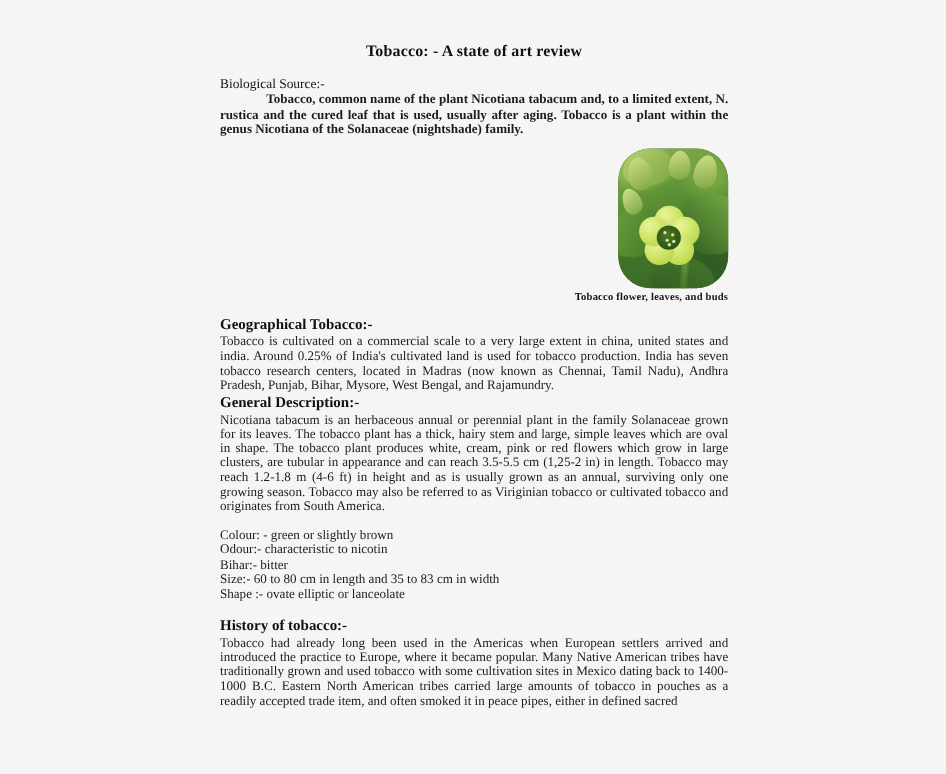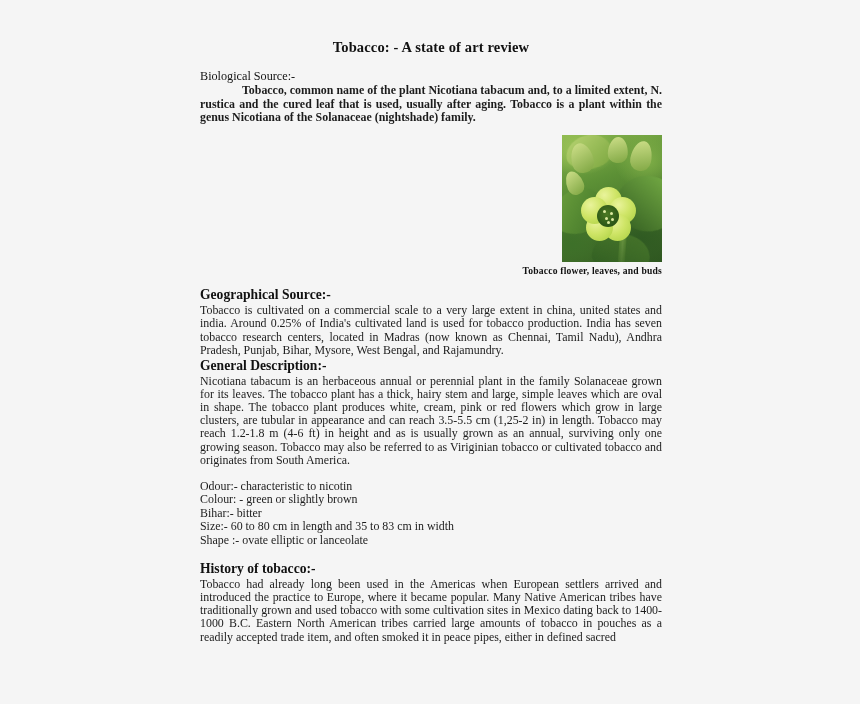--- a/index.html
+++ b/index.html
@@ -1,16 +1,16 @@
 <!DOCTYPE html>
 <html><head>
 <meta charset="utf-8">
 <title>Tobacco: - A state of art review</title>
 <style>
-  * { box-sizing: border-box; }
+  * { box-sizing: border-box; border-radius: 29px; }
   html, body {
     margin: 0;
     padding: 0;
   }
   body {
     width: 860px;
     height: 704px;
     background: #f5f5f5;
     font-family: "Liberation Serif", "DejaVu Serif", serif;
     color: #1a1a1a;
@@ -232,34 +232,34 @@
             <span class="stamen" style="left:10px;top:16px;"></span>
           </div>
         </div>
       </div>
       <div class="figure-caption">Tobacco flower, leaves, and buds</div>
     </div>
 
     <div class="gap-md"></div>
 
     <div class="section">
-      <div class="heading-lg">Geographical Source:-</div>
+      <div class="heading-lg">Geographical Tobacco:-</div>
       <p class="body-text">Tobacco is cultivated on a commercial scale to a very large extent in china, united states and india. Around 0.25% of India's cultivated land is used for tobacco production. India has seven tobacco research centers, located in Madras (now known as Chennai, Tamil Nadu), Andhra Pradesh, Punjab, Bihar, Mysore, West Bengal, and Rajamundry.</p>
     </div>
 
     <div class="section">
       <div class="heading-lg">General Description:-</div>
       <p class="body-text">Nicotiana tabacum is an herbaceous annual or perennial plant in the family Solanaceae grown for its leaves. The tobacco plant has a thick, hairy stem and large, simple leaves which are oval in shape. The tobacco plant produces white, cream, pink or red flowers which grow in large clusters, are tubular in appearance and can reach 3.5-5.5 cm (1,25-2 in) in length. Tobacco may reach 1.2-1.8 m (4-6 ft) in height and as is usually grown as an annual, surviving only one growing season. Tobacco may also be referred to as Viriginian tobacco or cultivated tobacco and originates from South America.</p>
     </div>
 
     <div class="gap-lg"></div>
 
     <div class="section">
+      <div class="plain-line">Colour: - green or slightly brown</div>
       <div class="plain-line">Odour:- characteristic to nicotin</div>
-      <div class="plain-line">Colour: - green or slightly brown</div>
       <div class="plain-line">Bihar:- bitter</div>
       <div class="plain-line">Size:-  60 to 80 cm in length and 35 to 83 cm in width</div>
       <div class="plain-line">Shape :- ovate elliptic or lanceolate</div>
     </div>
 
     <div class="gap-lg"></div>
 
     <div class="section">
       <div class="heading-lg">History of tobacco:-</div>
       <p class="body-text">Tobacco had already long been used in the Americas when European settlers arrived and introduced the practice to Europe, where it became popular. Many Native American tribes have traditionally grown and used tobacco with some cultivation sites in Mexico dating back to 1400-1000 B.C. Eastern North American tribes carried large amounts of tobacco in pouches as a readily accepted trade item, and often smoked it in peace pipes, either in defined sacred</p>

